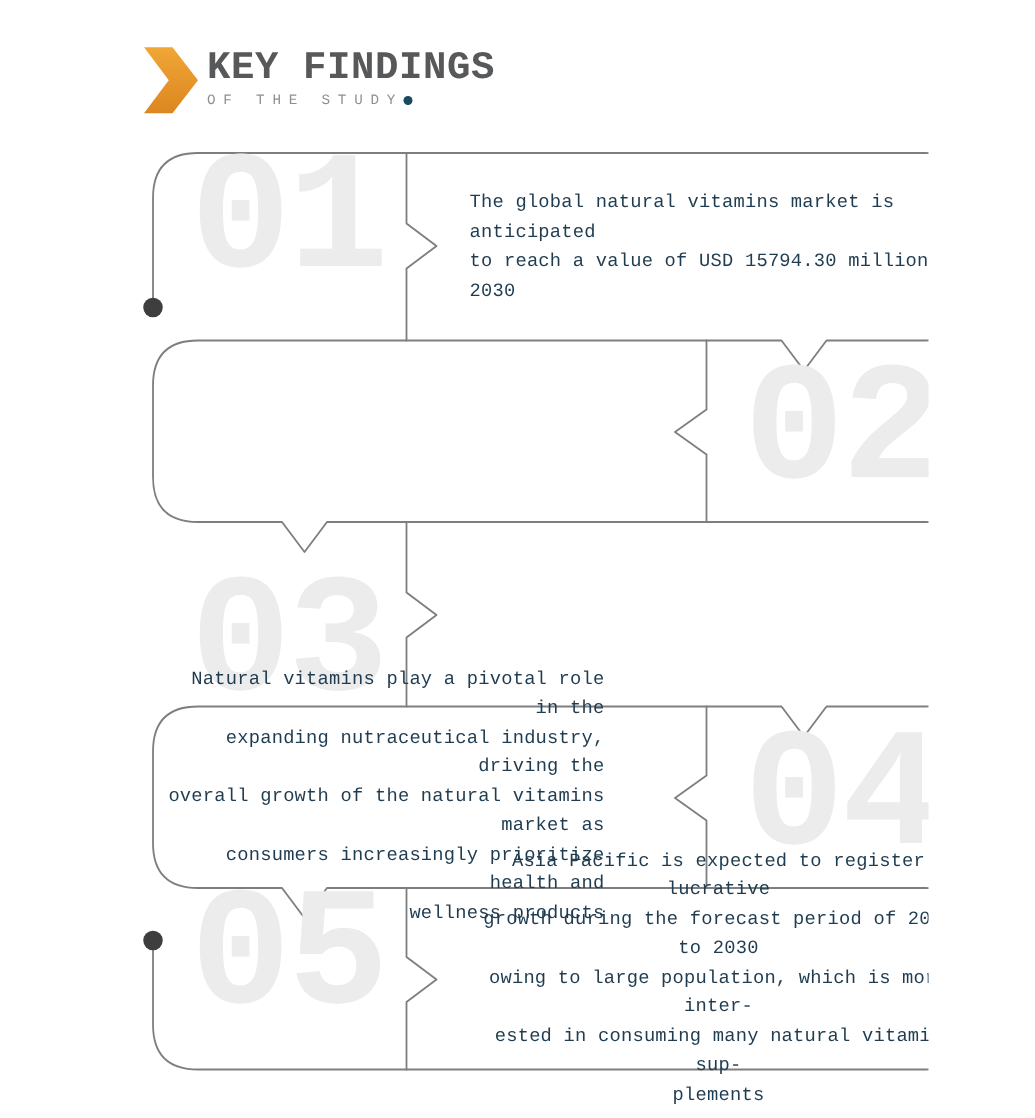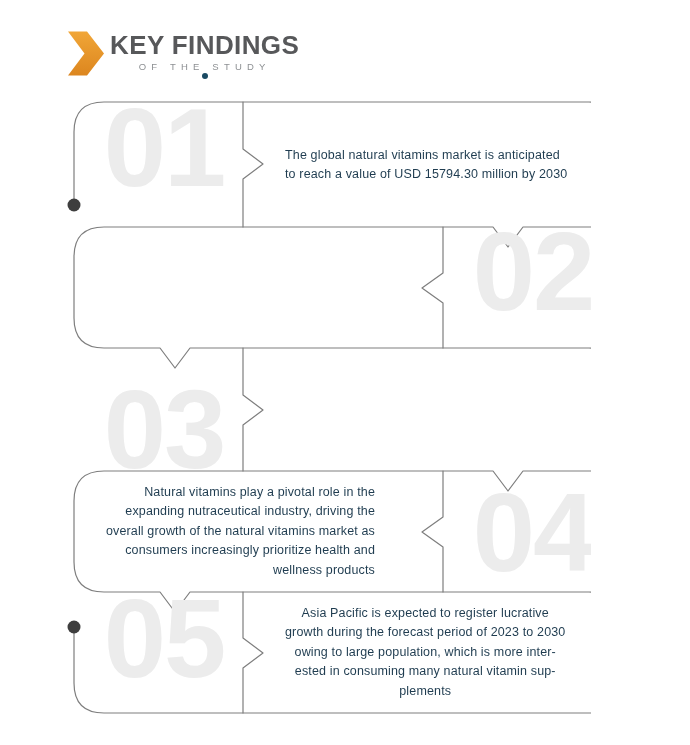--- a/index.html
+++ b/index.html
@@ -1,46 +1,46 @@
 <!DOCTYPE html>
 <html><head>
 <meta charset="utf-8">
 <style>
   html,body { margin:0; padding:0; background:#ffffff; }
   .canvas {
     position:relative; width:591px; height:745px; background:#ffffff;
-    font-family:Liberation Sans, sans-serif; overflow:hidden;
+    font-family:Liberation Mono, monospace; overflow:hidden;margin-left:28px;
   }
 
   
   .header { position:absolute; left:68px; top:31px; display:flex; align-items:flex-start; }
   .logo-arrow { width:36px; height:45px; flex:0 0 auto; }
   .header-text { margin-left:6px; }
   .title {
     font-size:26px; font-weight:bold; color:#57585A; letter-spacing:0.4px; line-height:28px;
   }
-  .subtitle-row { display:flex; align-items:center; margin-top:2px;flex-direction:column; }
+  .subtitle-row { display:flex; align-items:center; margin-top:2px; }
   .subtitle {
     font-size:9.5px; color:#8D9093; letter-spacing:5.2px; line-height:12px;
   }
   .subtitle-dot {
     width:6px; height:6px; border-radius:50%; background:#1A4A63; margin-left:0px; flex:0 0 auto;
   }
 
   
   .diagram-svg { position:absolute; left:0; top:0; width:690px; height:745px; }
 
   
   .finding-number {
     position:absolute; transform:translate(-50%,-50%);
     font-size:112px; font-weight:bold; color:#ECECEC; letter-spacing:-2px; line-height:1;
     user-select:none;
   }
   .n1 { left:164px; top:148px;text-align:right; }
-  .n2 { left:533px; top:272px; }
+  .n2 { left:533px; top:289px; }
   .n3 { left:164px; top:430px; }
   .n4 { left:533px; top:533px; }
   .n5 { left:164px; top:639px; }
 
   
   .finding-text {
     position:absolute; display:flex; align-items:center;
     font-size:12.5px; line-height:19.5px; color:#1F3C50; letter-spacing:0.15px;
   }
   .finding-text span { white-space:pre-line; }

